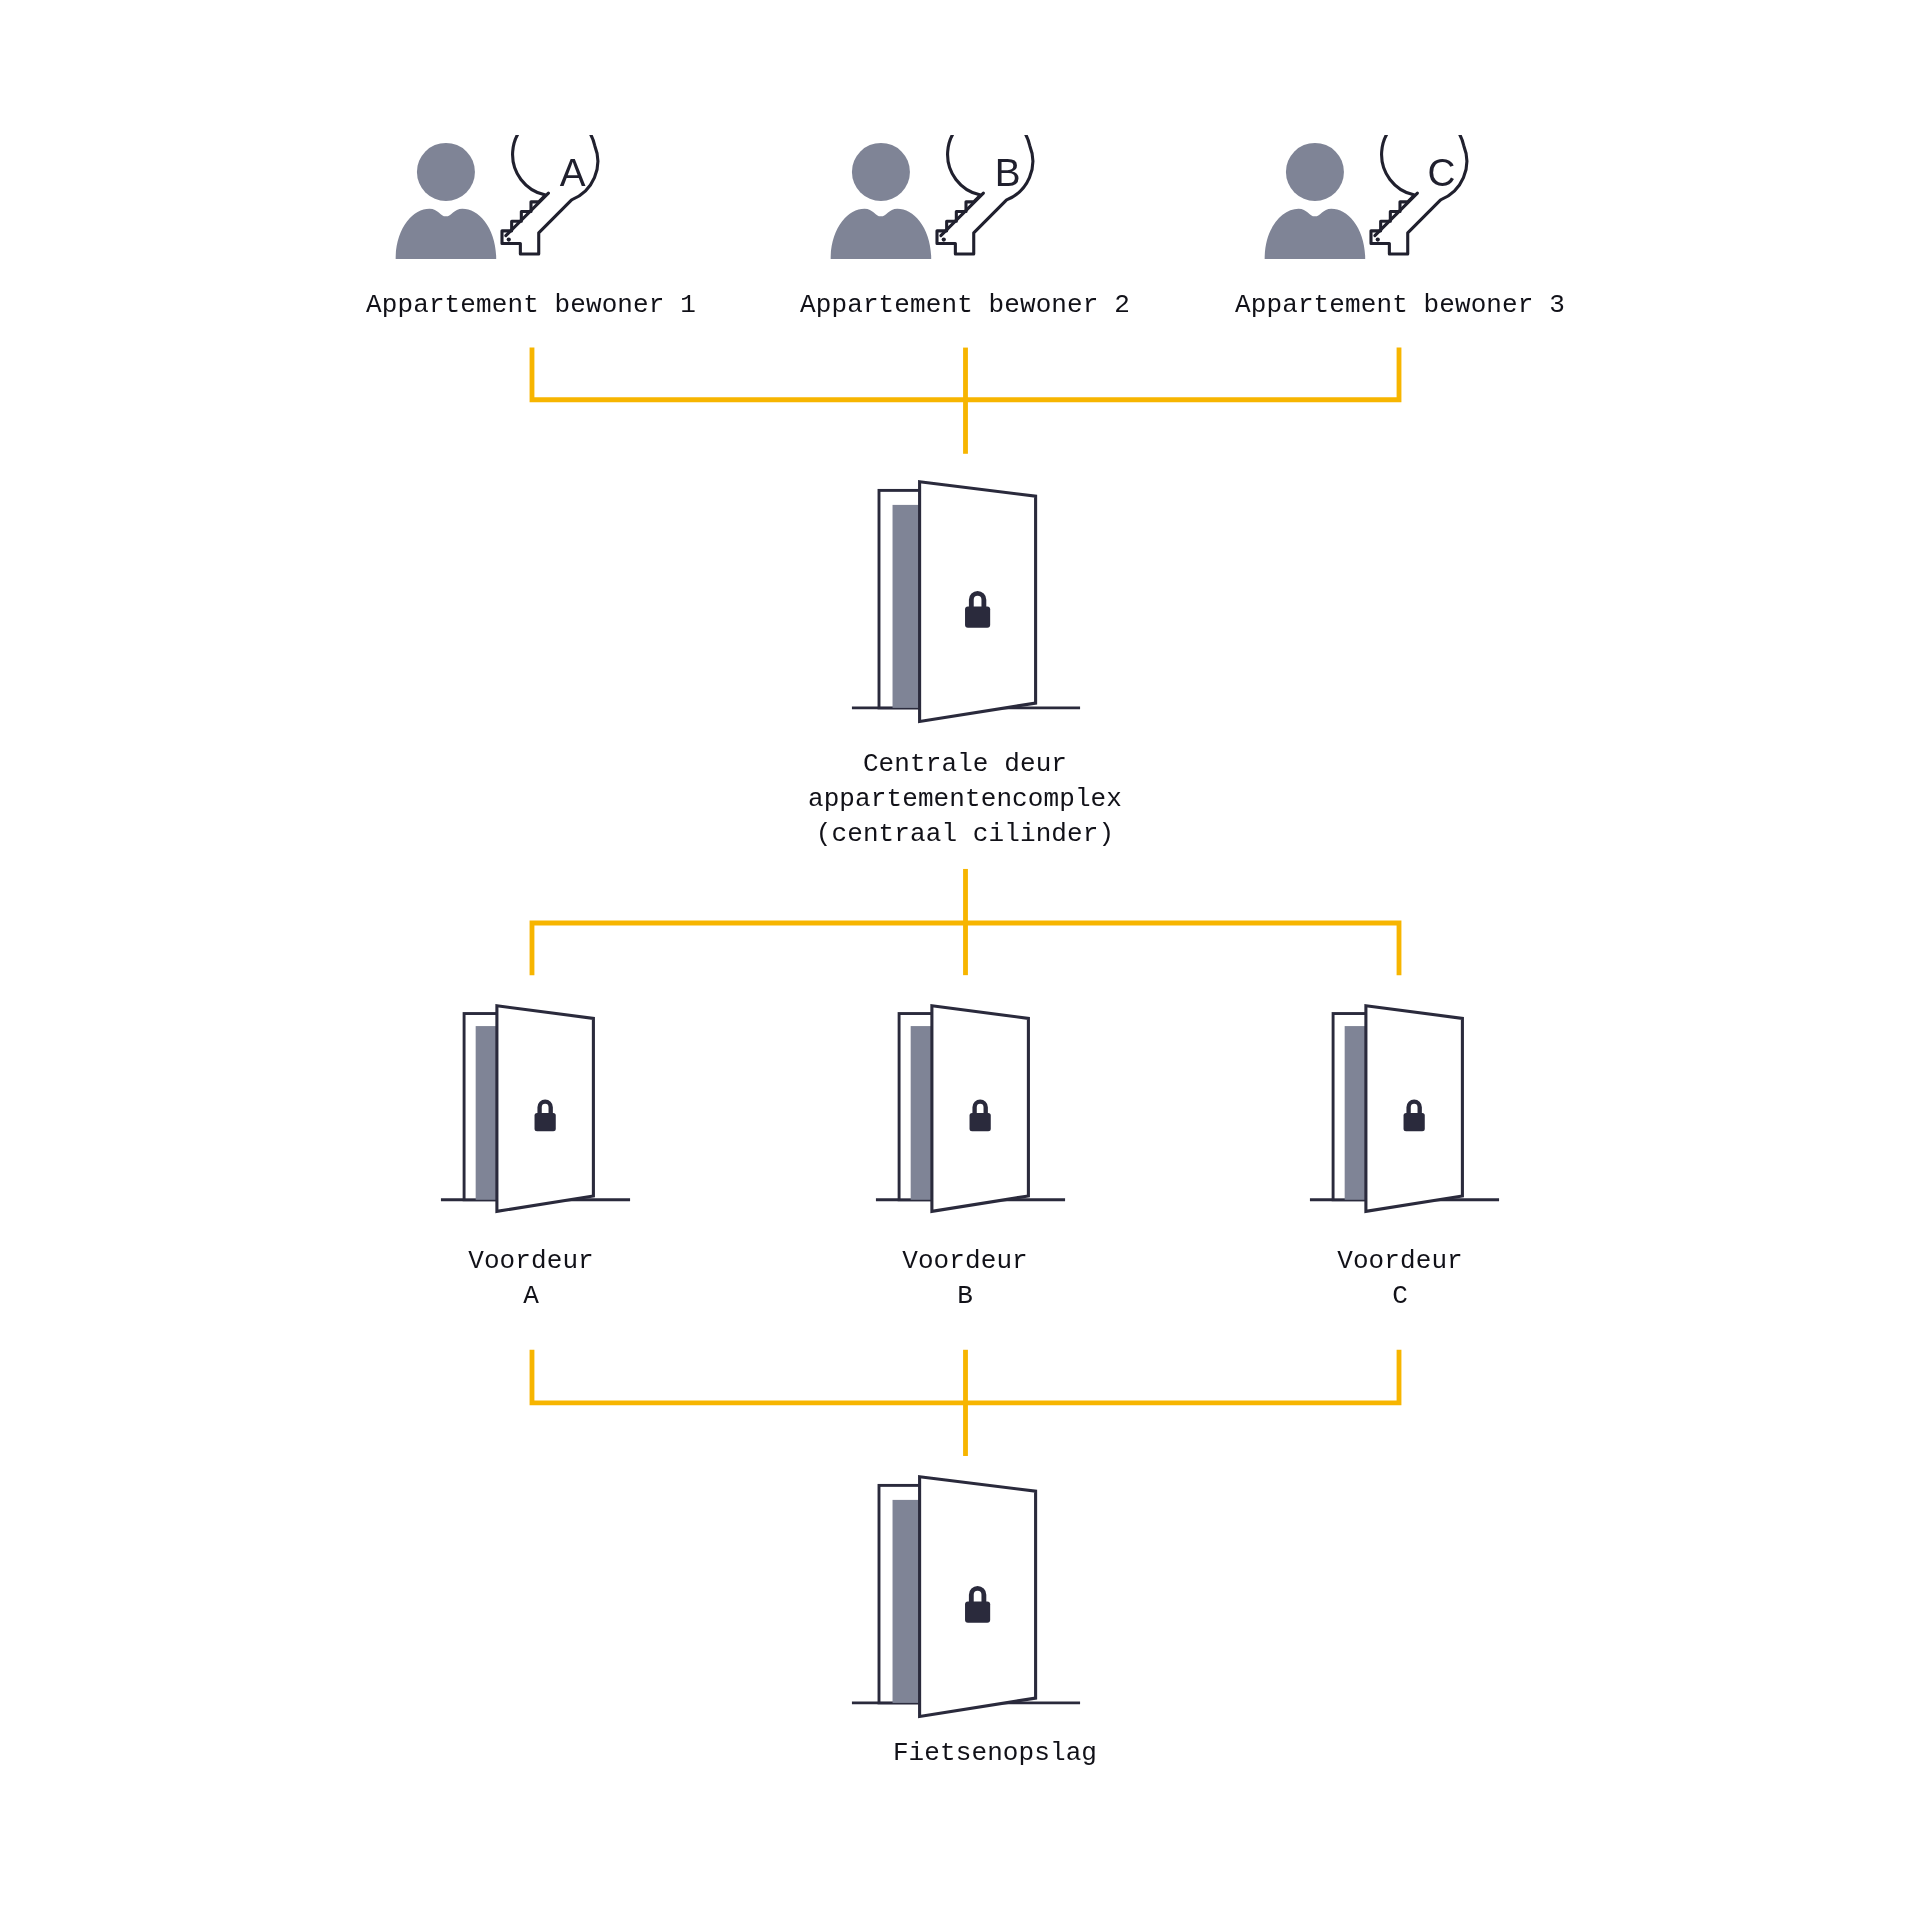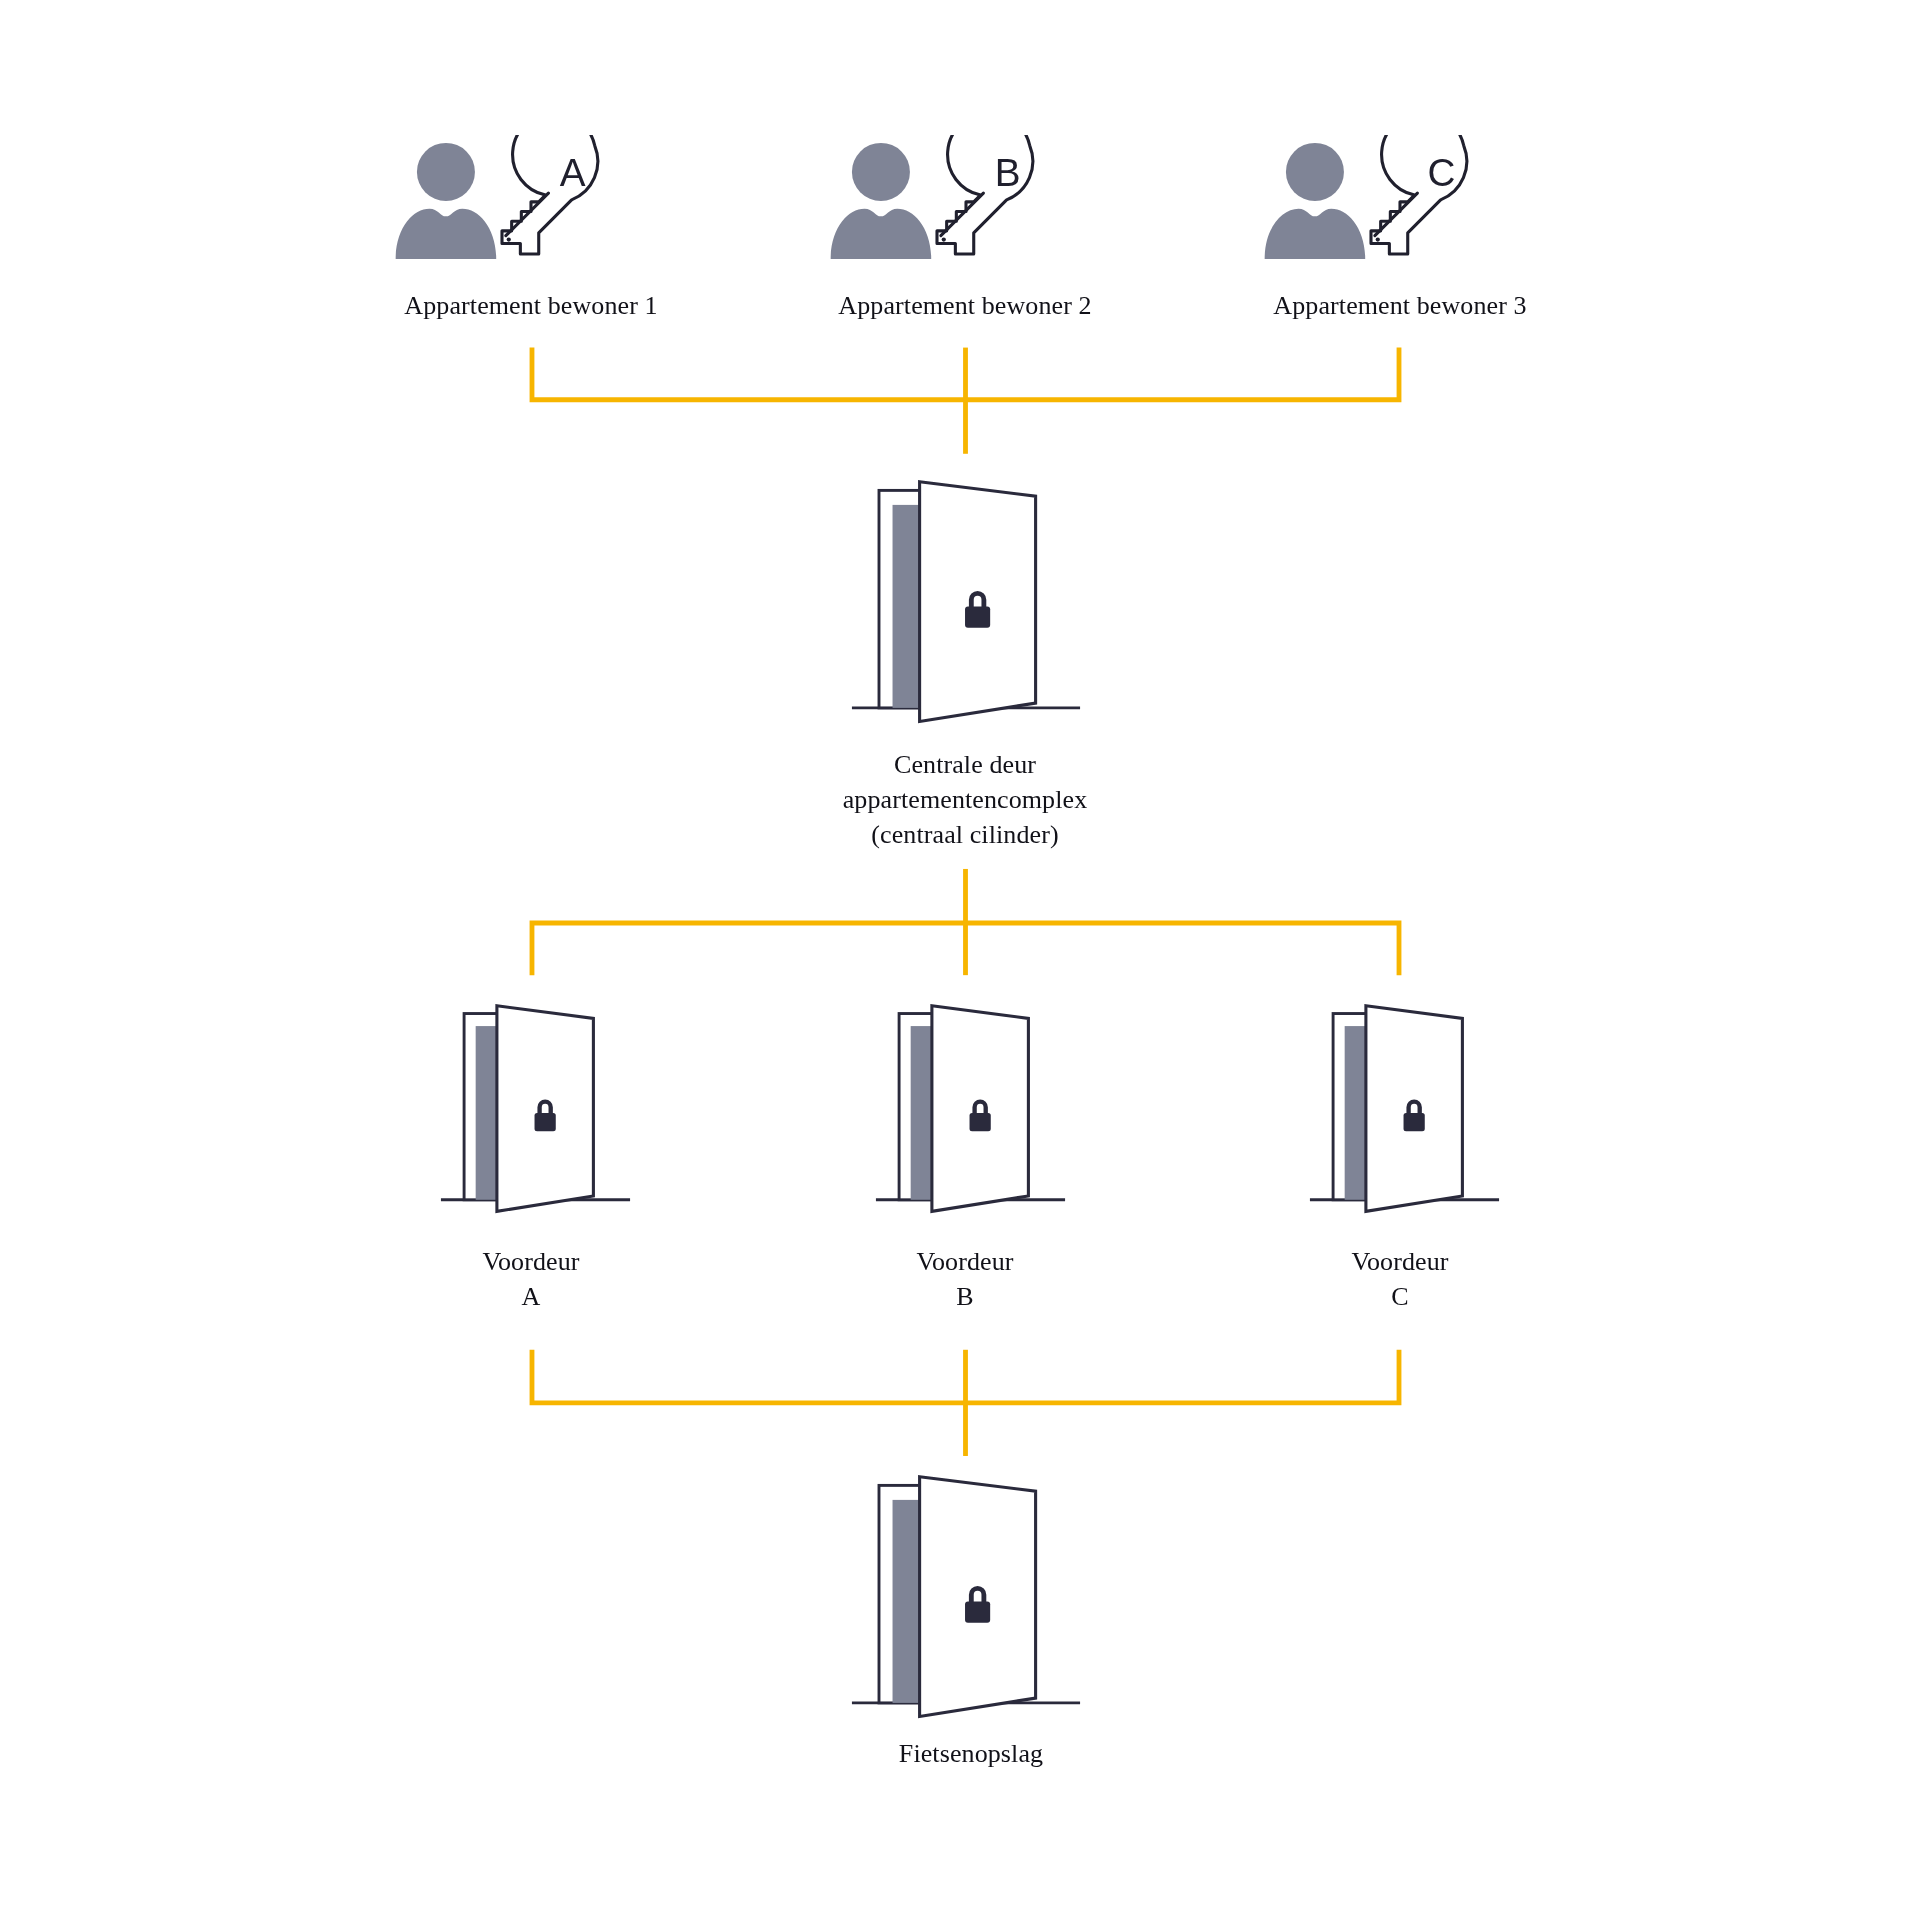--- a/index.html
+++ b/index.html
@@ -31,21 +31,21 @@
   }
   .node-label {
     position: absolute;
     width: 502px;
     text-align: center;
     color: #111118;
     font-size: 26px;
     line-height: 35px;
     letter-spacing: 0.1px;
     white-space: pre-line;
-    font-family: Liberation Serif, serif;
+    font-family: Liberation Mono, monospace;
   }
   .person-group { position: absolute; }
 </style>
 </head>
 <body>
 
 <div id="stage">
 
   <svg class="layer-svg" viewBox="0 0 2000 2000">
     <g stroke="#F7B500" stroke-width="5" fill="none" stroke-linecap="butt">
@@ -218,16 +218,16 @@
       <line x1="2" y1="243" x2="238" y2="243" stroke="#2A2A3C" stroke-width="3"></line>
       <rect x="30" y="18" width="78" height="225" fill="#ffffff" stroke="#2A2A3C" stroke-width="3"></rect>
       <rect x="44" y="33" width="54" height="210" fill="#7F8496" stroke="none"></rect>
       <path d="M72,9 L192,24 L192,238 L72,257 Z" fill="#ffffff" stroke="#2A2A3C" stroke-width="3.2" stroke-linejoin="miter"></path>
       <g fill="#2A2A3C">
         <path d="M123,131 a9,9 0 0,1 18,0 v8 h-5 v-8 a4,4 0 0,0 -8,0 v8 h-5 z"></path>
         <rect x="119" y="138" width="26" height="22" rx="3"></rect>
       </g>
     </svg>
   </div>
-  <div class="node-label" style="left:720px; top:1736px;text-align:center;">Fietsenopslag</div>
+  <div class="node-label" style="left:744px; top:1736px;text-align:center;">Fietsenopslag</div>
 
 </div>
 
 
 </body></html>

